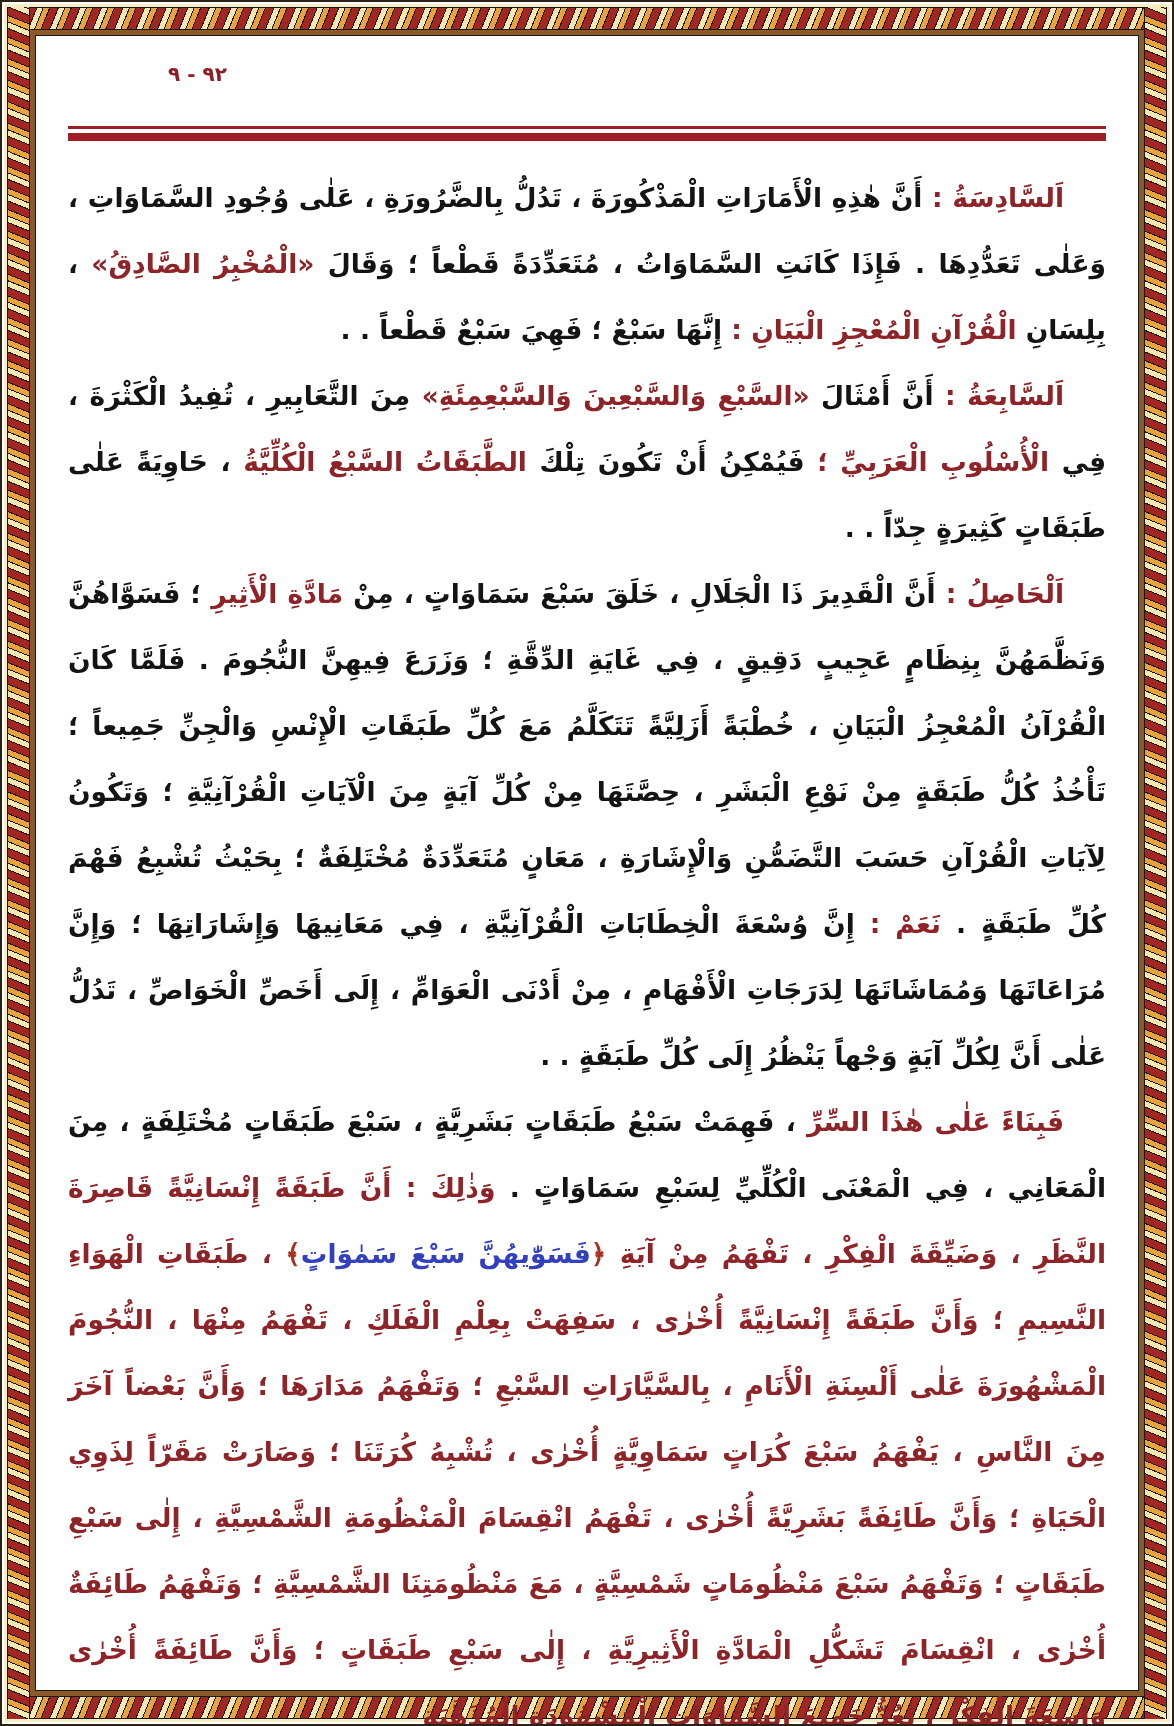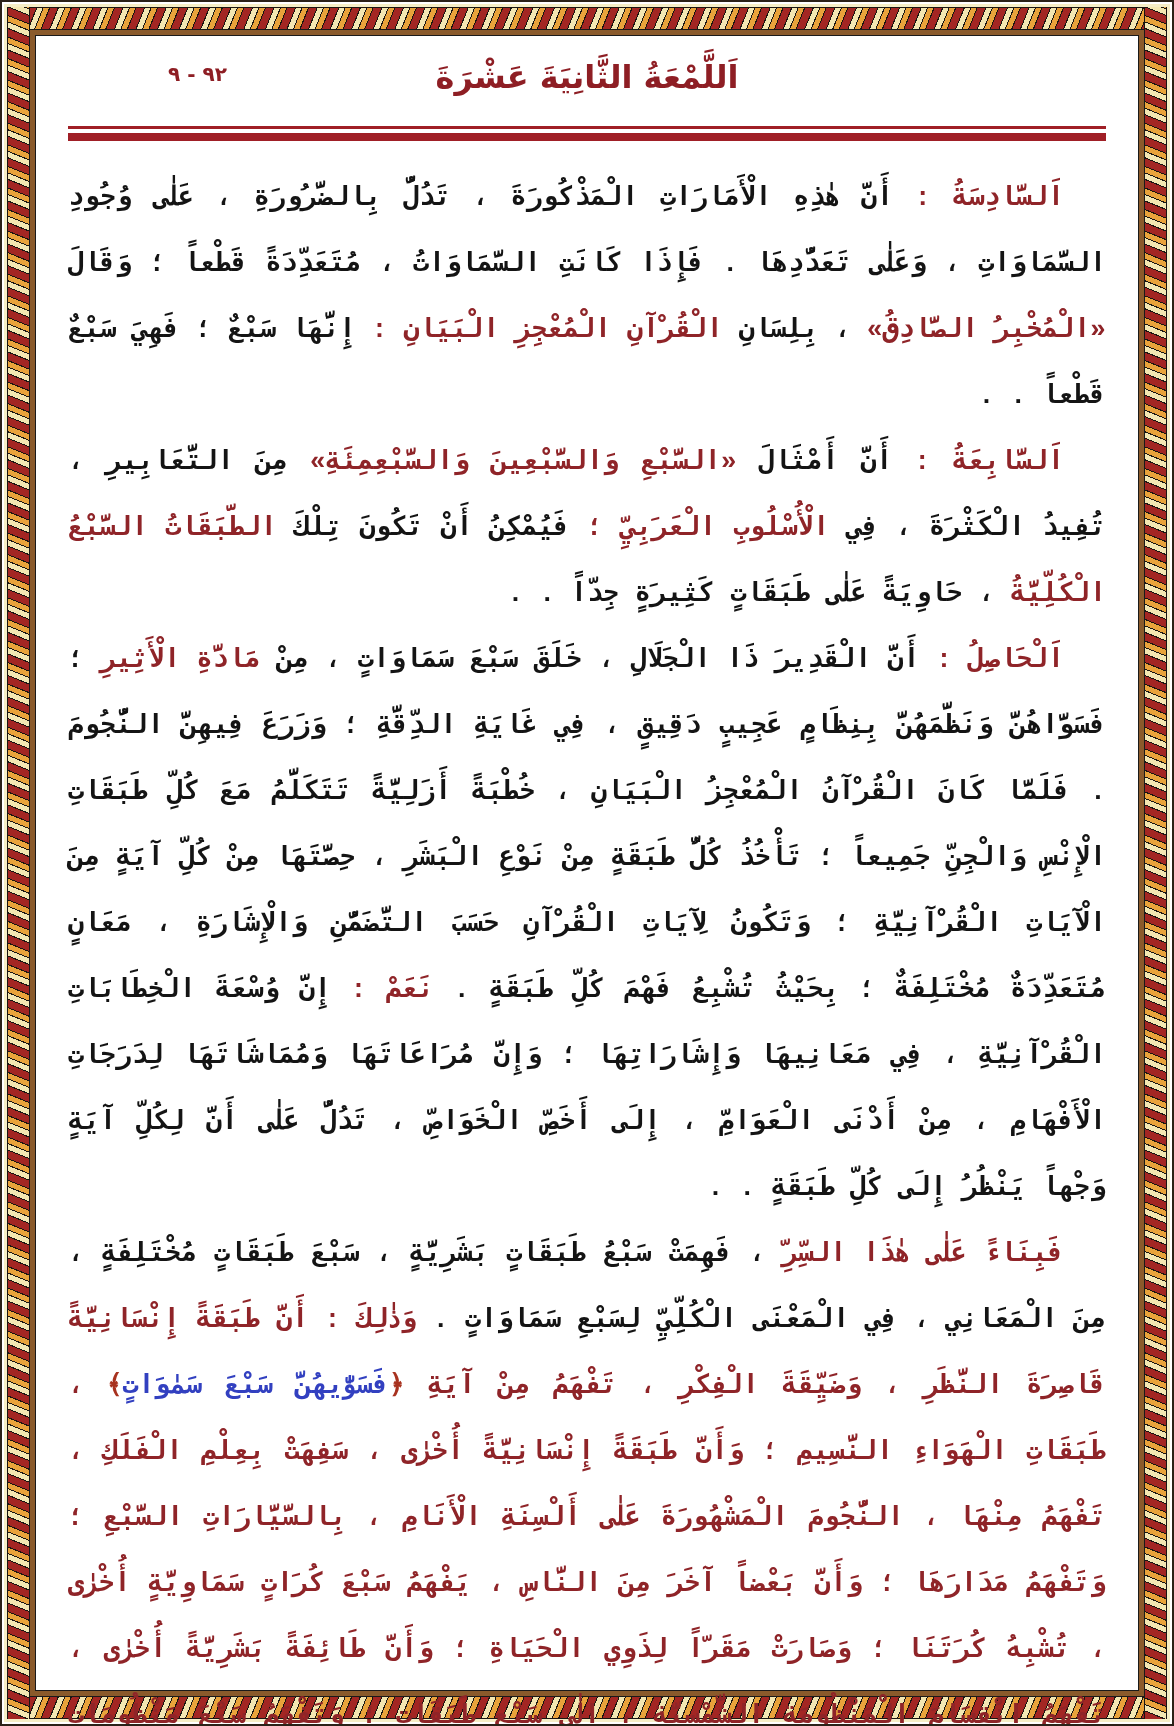--- a/index.html
+++ b/index.html
@@ -75,21 +75,20 @@
     font-size:26.5px;
     font-weight:bold;
     line-height:66px;
     color:#141414;
     text-align:justify;
     direction:rtl;
   }
   .body-text p{
     margin:0;
     text-indent:42px;
-    font-family:Liberation Mono, monospace;
   }
   .t-red{color:#8f2428;}
   .t-blue{color:#3240c0;}
   .t-aya{color:#a8321f;}
   .t-black{color:#141414;}
 </style>
 </head>
 <body>
 
 <div class="page">
@@ -97,21 +96,20 @@
   <div class="cream-frame"></div>
   <div class="chain chain-h chain-top"></div>
   <div class="chain chain-h chain-bottom"></div>
   <div class="chain chain-v chain-left"></div>
   <div class="chain chain-v chain-right"></div>
   <div class="brown-frame"></div>
 
   <div class="content">
 
     <div class="header-row">
-      <div class="page-title">اَللَّمْعَةُ الثَّانِيَةَ عَشْرَةَ</div>
       <div class="page-number">٩٢ - ٩</div>
     </div>
 
     <div class="rule-thin"></div>
     <div class="rule-thick"></div>
 
     <div class="body-text">
         <p><span class="t-red">اَلسَّادِسَةُ : </span><span class="t-black">أَنَّ هٰذِهِ الْأَمَارَاتِ الْمَذْكُورَةَ ، تَدُلُّ بِالضَّرُورَةِ ، عَلٰى وُجُودِ السَّمَاوَاتِ ، وَعَلٰى تَعَدُّدِهَا . فَإِذَا كَانَتِ السَّمَاوَاتُ ، مُتَعَدِّدَةً قَطْعاً ؛ وَقَالَ </span><span class="t-red">«الْمُخْبِرُ الصَّادِقُ»</span><span class="t-black"> ، بِلِسَانِ </span><span class="t-red">الْقُرْآنِ الْمُعْجِزِ الْبَيَانِ : </span><span class="t-black">إِنَّهَا سَبْعٌ ؛ فَهِيَ سَبْعٌ قَطْعاً . .</span></p>
         <p><span class="t-red">اَلسَّابِعَةُ : </span><span class="t-black">أَنَّ أَمْثَالَ </span><span class="t-red">«السَّبْعِ وَالسَّبْعِينَ وَالسَّبْعِمِئَةِ»</span><span class="t-black"> مِنَ التَّعَابِيرِ ، تُفِيدُ الْكَثْرَةَ ، فِي </span><span class="t-red">الْأُسْلُوبِ الْعَرَبِيِّ ؛</span><span class="t-black"> فَيُمْكِنُ أَنْ تَكُونَ تِلْكَ </span><span class="t-red">الطَّبَقَاتُ السَّبْعُ الْكُلِّيَّةُ</span><span class="t-black"> ، حَاوِيَةً عَلٰى طَبَقَاتٍ كَثِيرَةٍ جِدّاً . .</span></p>
         <p><span class="t-red">اَلْحَاصِلُ : </span><span class="t-black">أَنَّ الْقَدِيرَ ذَا الْجَلَالِ ، خَلَقَ سَبْعَ سَمَاوَاتٍ ، مِنْ </span><span class="t-red">مَادَّةِ الْأَثِيرِ</span><span class="t-black"> ؛ فَسَوَّاهُنَّ وَنَظَّمَهُنَّ بِنِظَامٍ عَجِيبٍ دَقِيقٍ ، فِي غَايَةِ الدِّقَّةِ ؛ وَزَرَعَ فِيهِنَّ النُّجُومَ . فَلَمَّا كَانَ الْقُرْآنُ الْمُعْجِزُ الْبَيَانِ ، خُطْبَةً أَزَلِيَّةً تَتَكَلَّمُ مَعَ كُلِّ طَبَقَاتِ الْإِنْسِ وَالْجِنِّ جَمِيعاً ؛ تَأْخُذُ كُلُّ طَبَقَةٍ مِنْ نَوْعِ الْبَشَرِ ، حِصَّتَهَا مِنْ كُلِّ آيَةٍ مِنَ الْآيَاتِ الْقُرْآنِيَّةِ ؛ وَتَكُونُ لِآيَاتِ الْقُرْآنِ حَسَبَ التَّضَمُّنِ وَالْإِشَارَةِ ، مَعَانٍ مُتَعَدِّدَةٌ مُخْتَلِفَةٌ ؛ بِحَيْثُ تُشْبِعُ فَهْمَ كُلِّ طَبَقَةٍ . </span><span class="t-red">نَعَمْ : </span><span class="t-black">إِنَّ وُسْعَةَ الْخِطَابَاتِ الْقُرْآنِيَّةِ ، فِي مَعَانِيهَا وَإِشَارَاتِهَا ؛ وَإِنَّ مُرَاعَاتَهَا وَمُمَاشَاتَهَا لِدَرَجَاتِ الْأَفْهَامِ ، مِنْ أَدْنَى الْعَوَامِّ ، إِلَى أَخَصِّ الْخَوَاصِّ ، تَدُلُّ عَلٰى أَنَّ لِكُلِّ آيَةٍ وَجْهاً يَنْظُرُ إِلَى كُلِّ طَبَقَةٍ . .</span></p>

